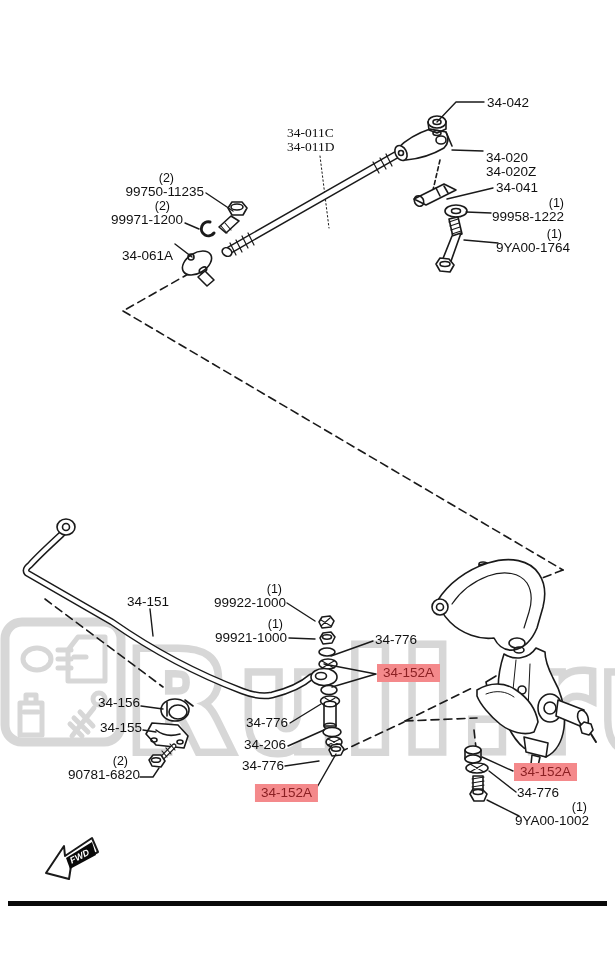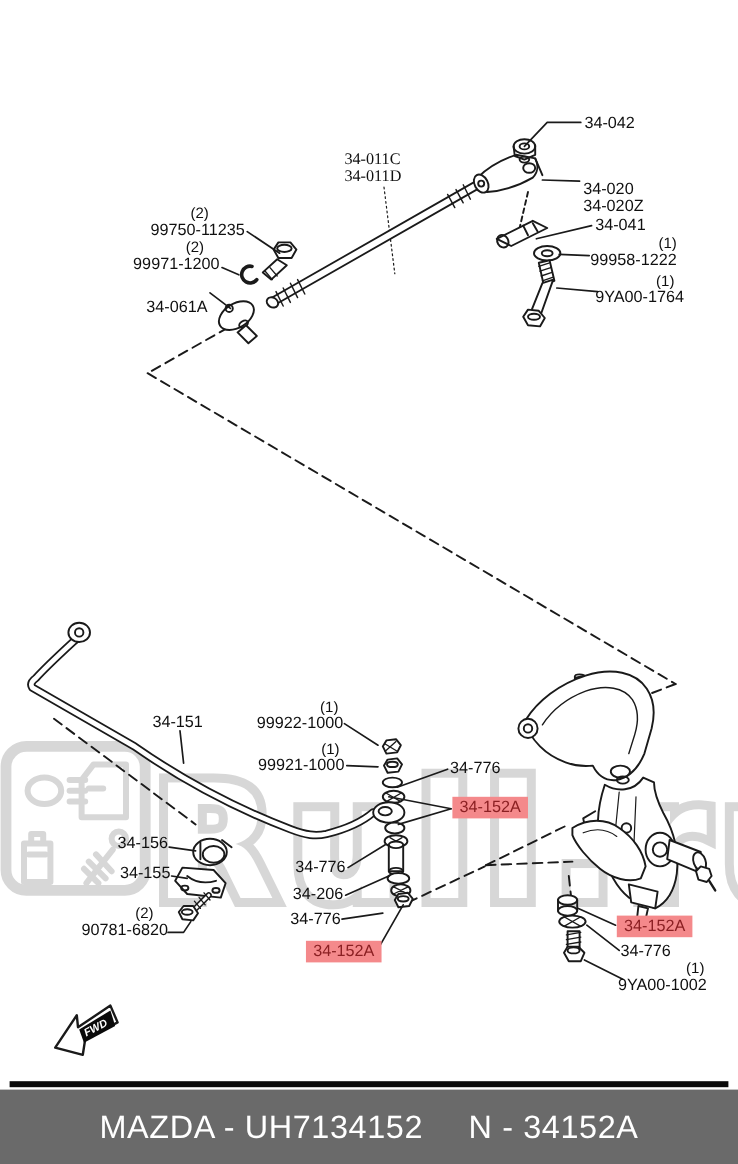--- a/index.html
+++ b/index.html
@@ -318,17 +318,13 @@
       <div class="plabel anchor-left" style="left: 517px; top: 786px;">
         <div>34-776</div>
       </div>
       <div class="plabel anchor-right" style="left: 589px; top: 801px;">
         <div class="qty" style="padding-right: 2px;">(1)</div>
         <div>9YA00-1002</div>
       </div>
     </div>
 
   <div id="footer-line"></div>
-  <div id="footer-bar" style="background: rgb(106, 106, 106);">
-    <span>MAZDA - UH7134152</span>
-    <span>N - 34152A</span>
-  </div>
 </div>
 
 </body></html>

